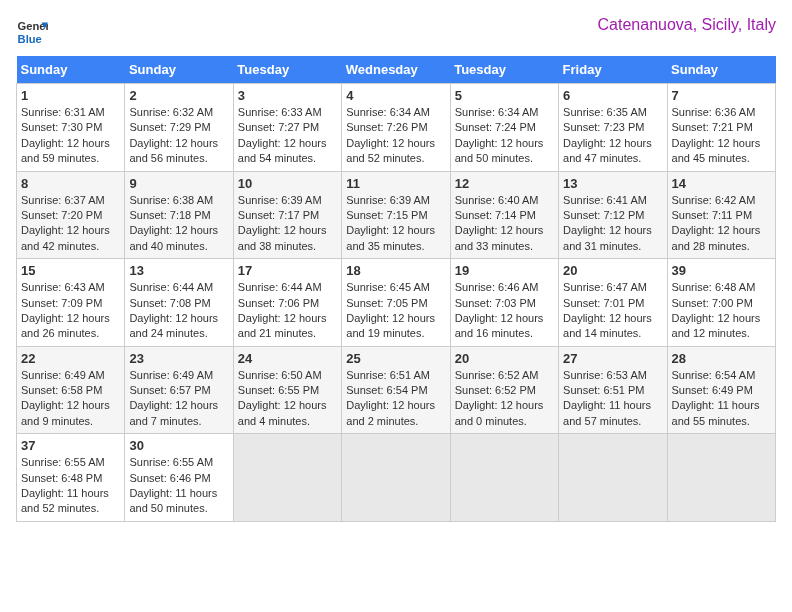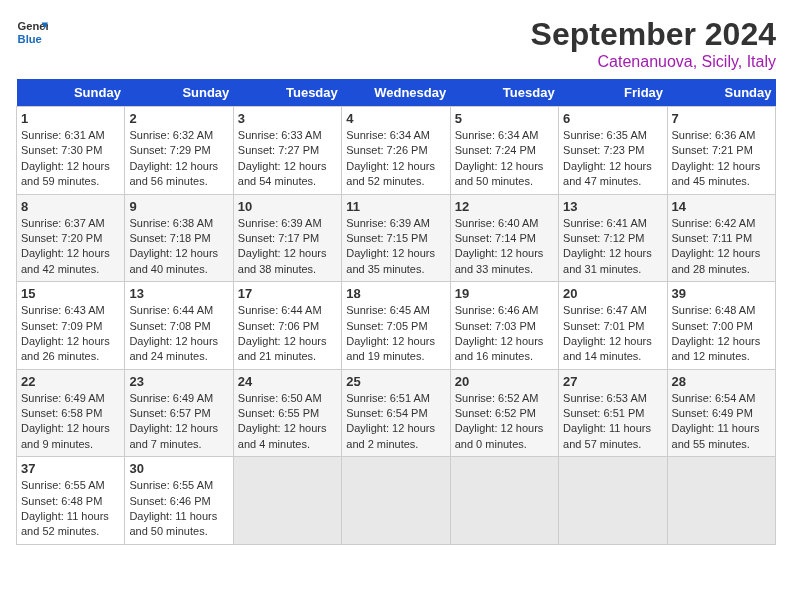--- a/index.html
+++ b/index.html
@@ -36,24 +36,24 @@
     .location {
       font-size: 16px;
       color: #a21caf;
     }
     table {
       width: 100%;
       border-collapse: collapse;
       font-size: 11px;
     }
     th {
-      background: #1d4ed8;
+      background: #3b82f6;
       color: #fff;
       padding: 6px 4px;
-      text-align: right;
+      text-align: left;
       font-size: 13px;
       font-weight: bold;
     }
     td {
       border: 1px solid #ccc;
       padding: 4px;
       vertical-align: top;
       width: calc(100% / 7);
       min-height: 80px;
     }
@@ -83,21 +83,20 @@
 
 <div class="header">
   <div class="logo">
     <svg class="logo-icon" viewBox="0 0 40 40">
       <text x="2" y="18" font-size="14" font-weight="bold" fill="#333">General</text>
       <text x="2" y="34" font-size="14" font-weight="bold" fill="#1a6abf">Blue</text>
       <polygon points="32,8 40,8 36,16" fill="#1a6abf"></polygon>
     </svg>
   </div>
   <div class="title-section">
-    <div class="month-title">September 2024</div>
     <div class="location">Catenanuova, Sicily, Italy</div>
   </div>
 </div>
 
 <table>
   <thead>
     <tr>
       <th>Sunday</th>
       <th>Sunday</th>
       <th>Tuesday</th>

